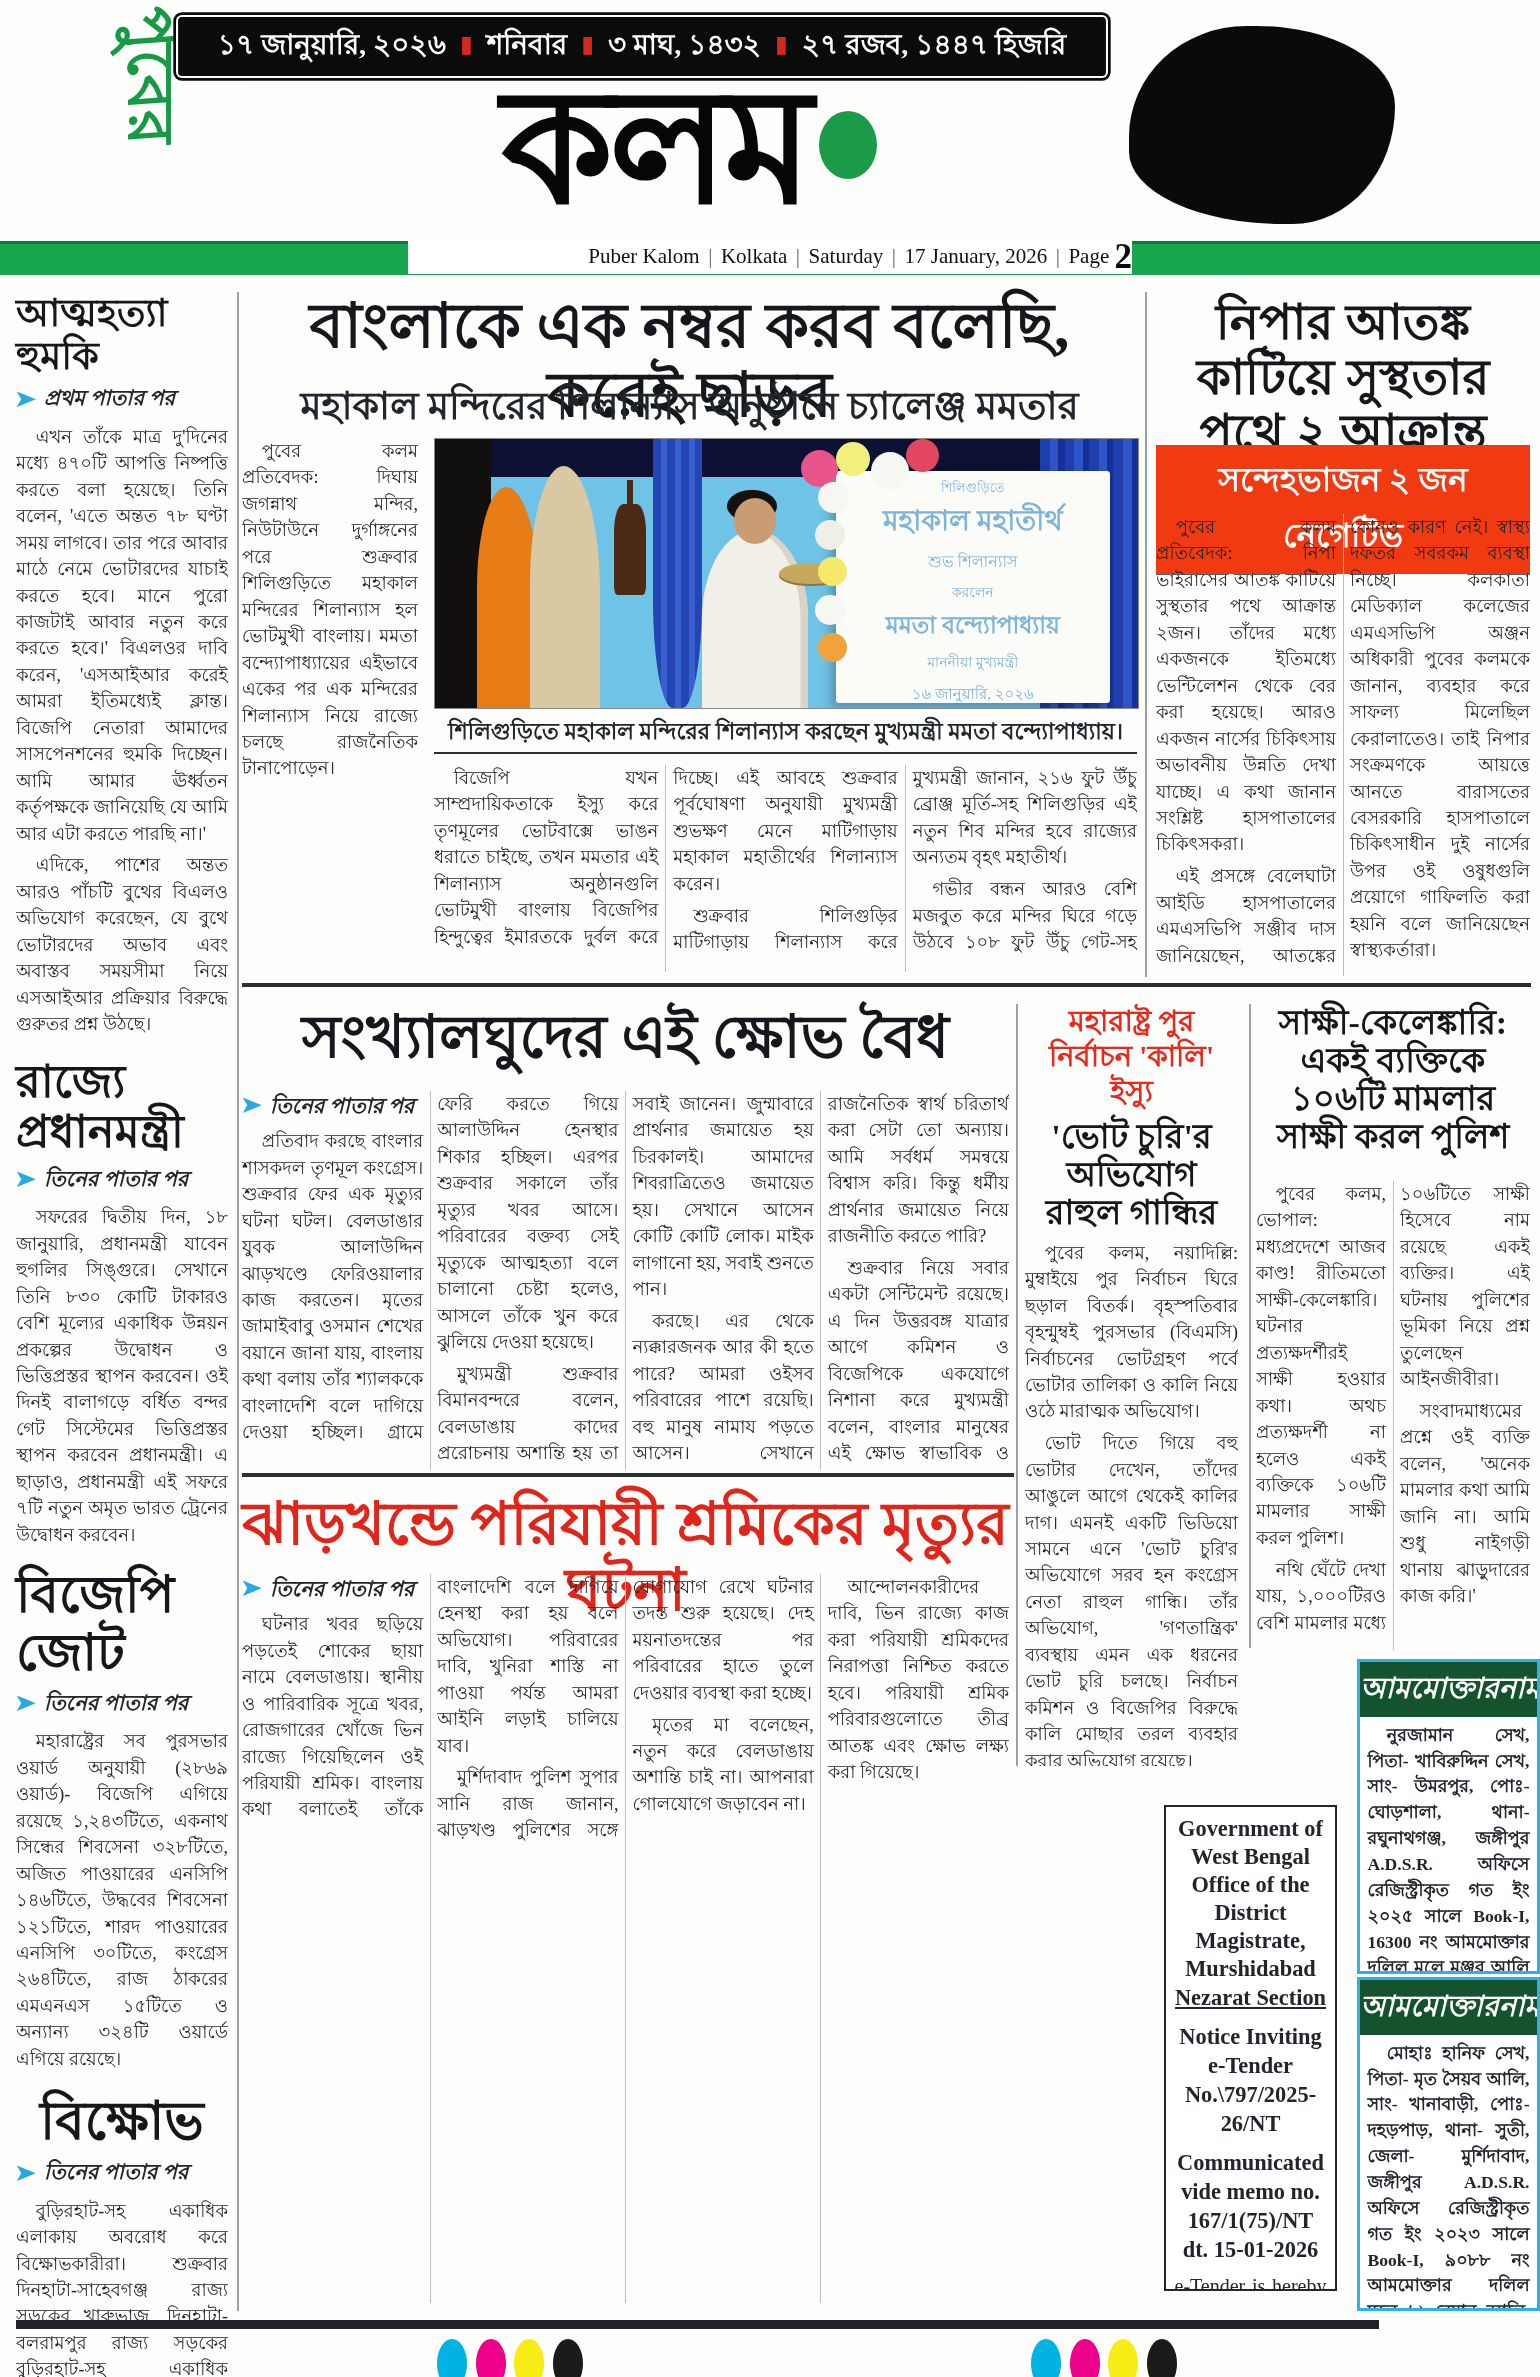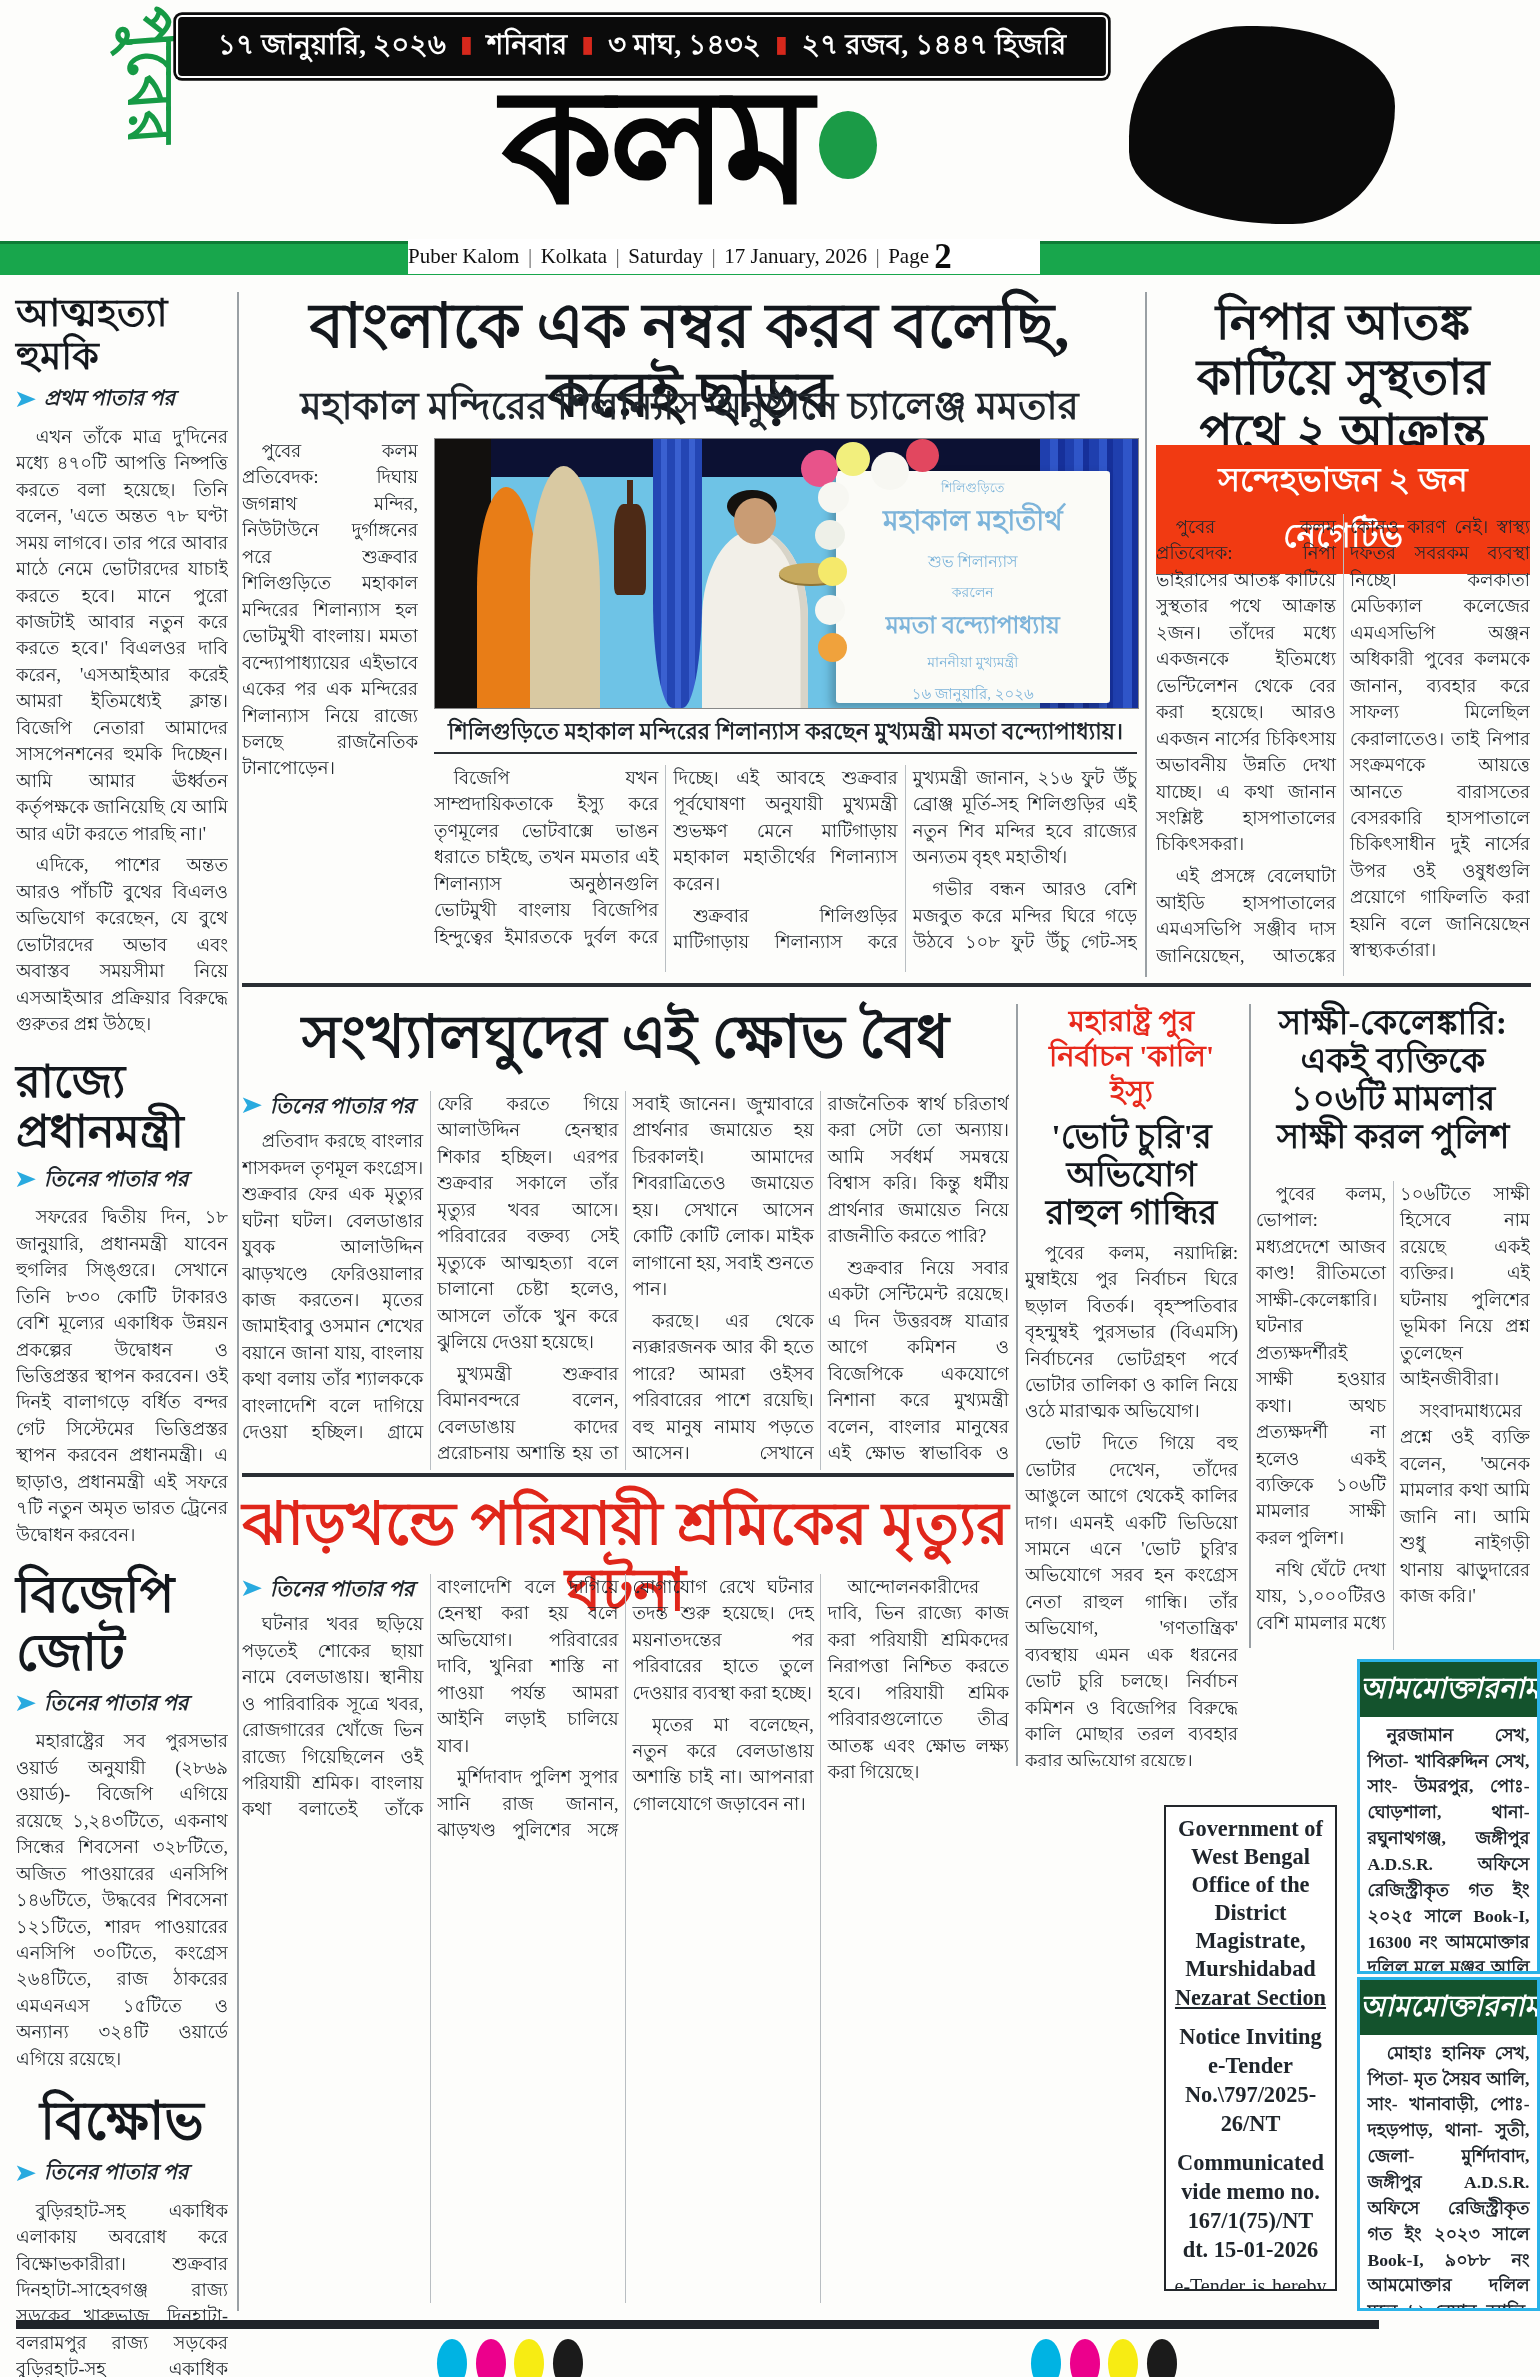--- a/index.html
+++ b/index.html
@@ -13,21 +13,21 @@
   #date-bar{left:176px;top:15px;width:932px;height:63px;background:#0b0b0b;border-radius:6px;
     box-shadow:0 0 0 2.7px #0b0b0b, inset 0 0 0 2.1px #fff;display:flex;align-items:center;justify-content:center;}
   #date-bar .seg{color:#fff;font-size:28px;font-weight:700;white-space:nowrap;}
   #date-bar .seg + .seg::before{content:"▮";color:#d6281c;font-size:23.4px;padding:0 14px;position:relative;top:-2.1px;}
   #logo-name{left:181px;top:63px;width:948px;height:176px;font-size:160px;line-height:170px;
     font-weight:900;text-align:center;color:#060606;letter-spacing:-4.3px;}
   #logo-dot{left:819px;top:111px;width:58px;height:68px;border-radius:50%;background:#1b9b47;}
   #logo-flourish{left:1129px;top:25.6px;width:266px;height:198px;background:#0a0a0a;
     border-radius:46% 54% 40% 60% / 58% 42% 62% 38%;}
   #green-band{left:0;top:241px;width:1540px;height:31px;background:#18a64c;border-top:3.2px solid #0e7c36;}
-  #folio-box{left:408px;top:239px;width:632px;height:35px;background:#fff;display:flex;align-items:center;justify-content:flex-start;}
+  #folio-box{left:408px;top:239px;width:724px;height:35px;background:#fff;display:flex;align-items:center;justify-content:flex-end;}
   #folio-box .fseg{font-size:21px;color:#111;white-space:nowrap;}
   #folio-box .fseg + .fseg::before{content:"|";color:#666;padding:0 8.5px;}
   #folio-page{font-size:21px;color:#111;margin-left:8.5px;}
   #folio-page::before{content:"|";color:#666;padding-right:8.5px;}
   #folio-num{font-size:35px;font-weight:700;color:#0c0c0c;margin-left:5.3px;}
   
   .hl{font-weight:800;color:#14181d;line-height:1.12;}
   .body{font-size:18px;line-height:1.47;text-align:justify;overflow:hidden;}
   .body p{margin:0 0 5.3px 0;text-indent:1.1em;}
   .jump{display:flex;align-items:center;gap:7.5px;margin:5.3px 0 6.4px 0;}

